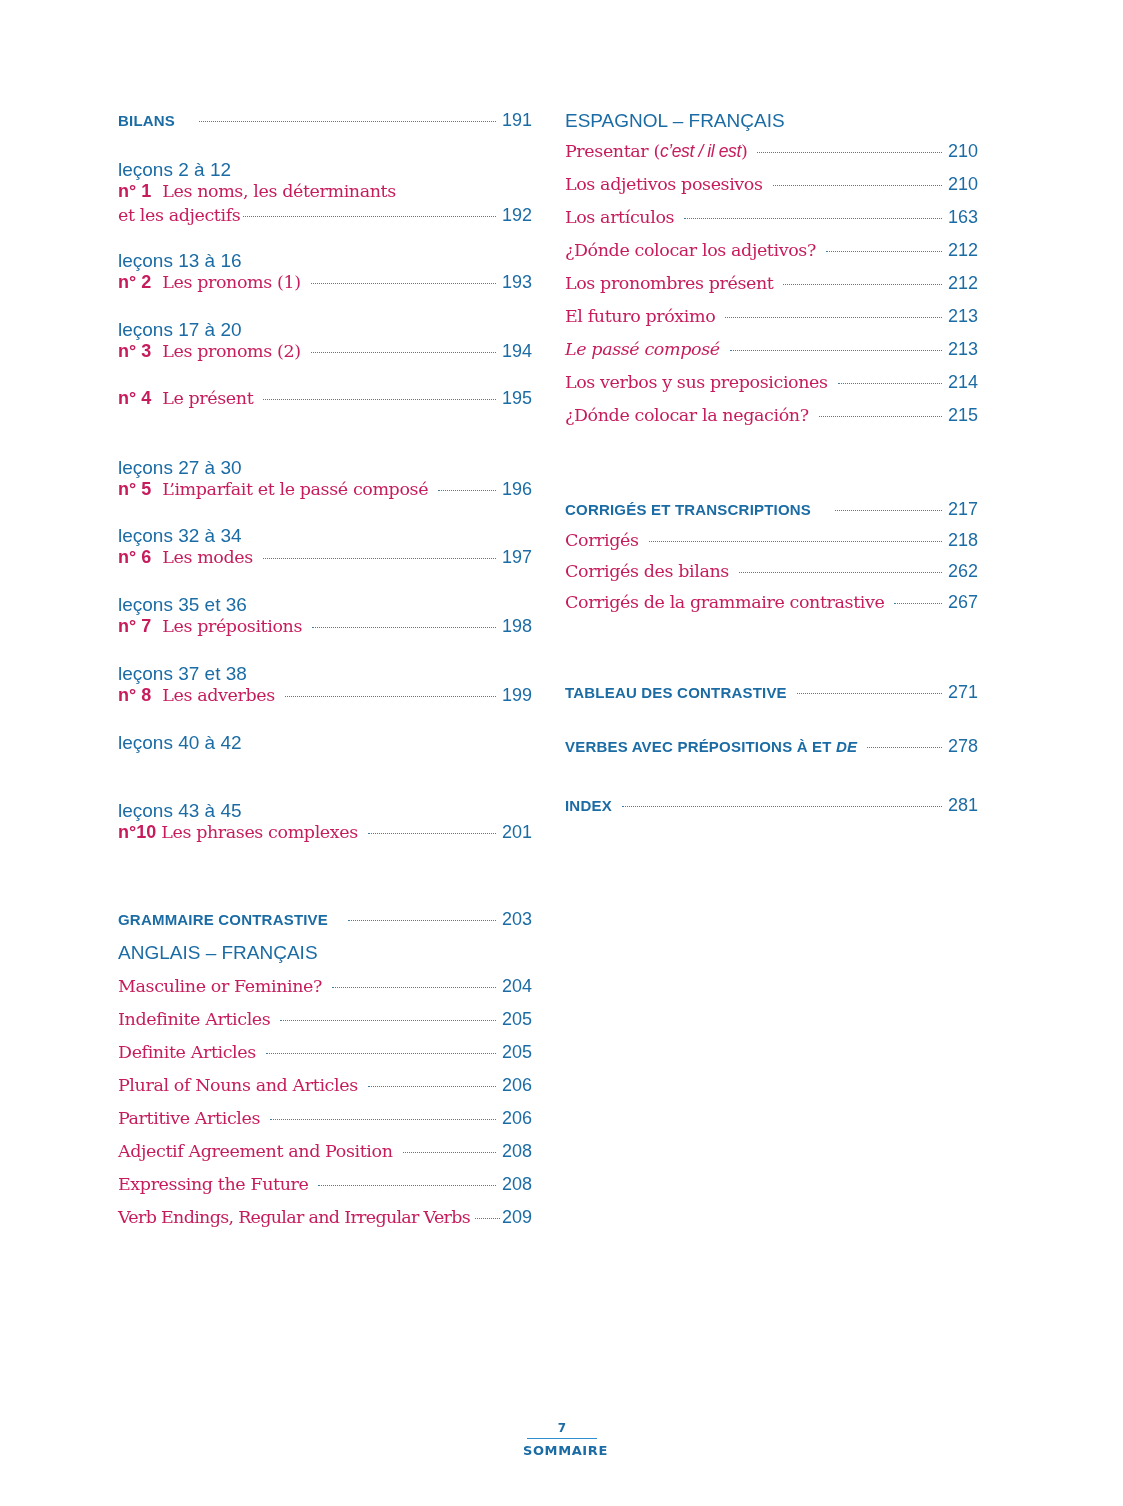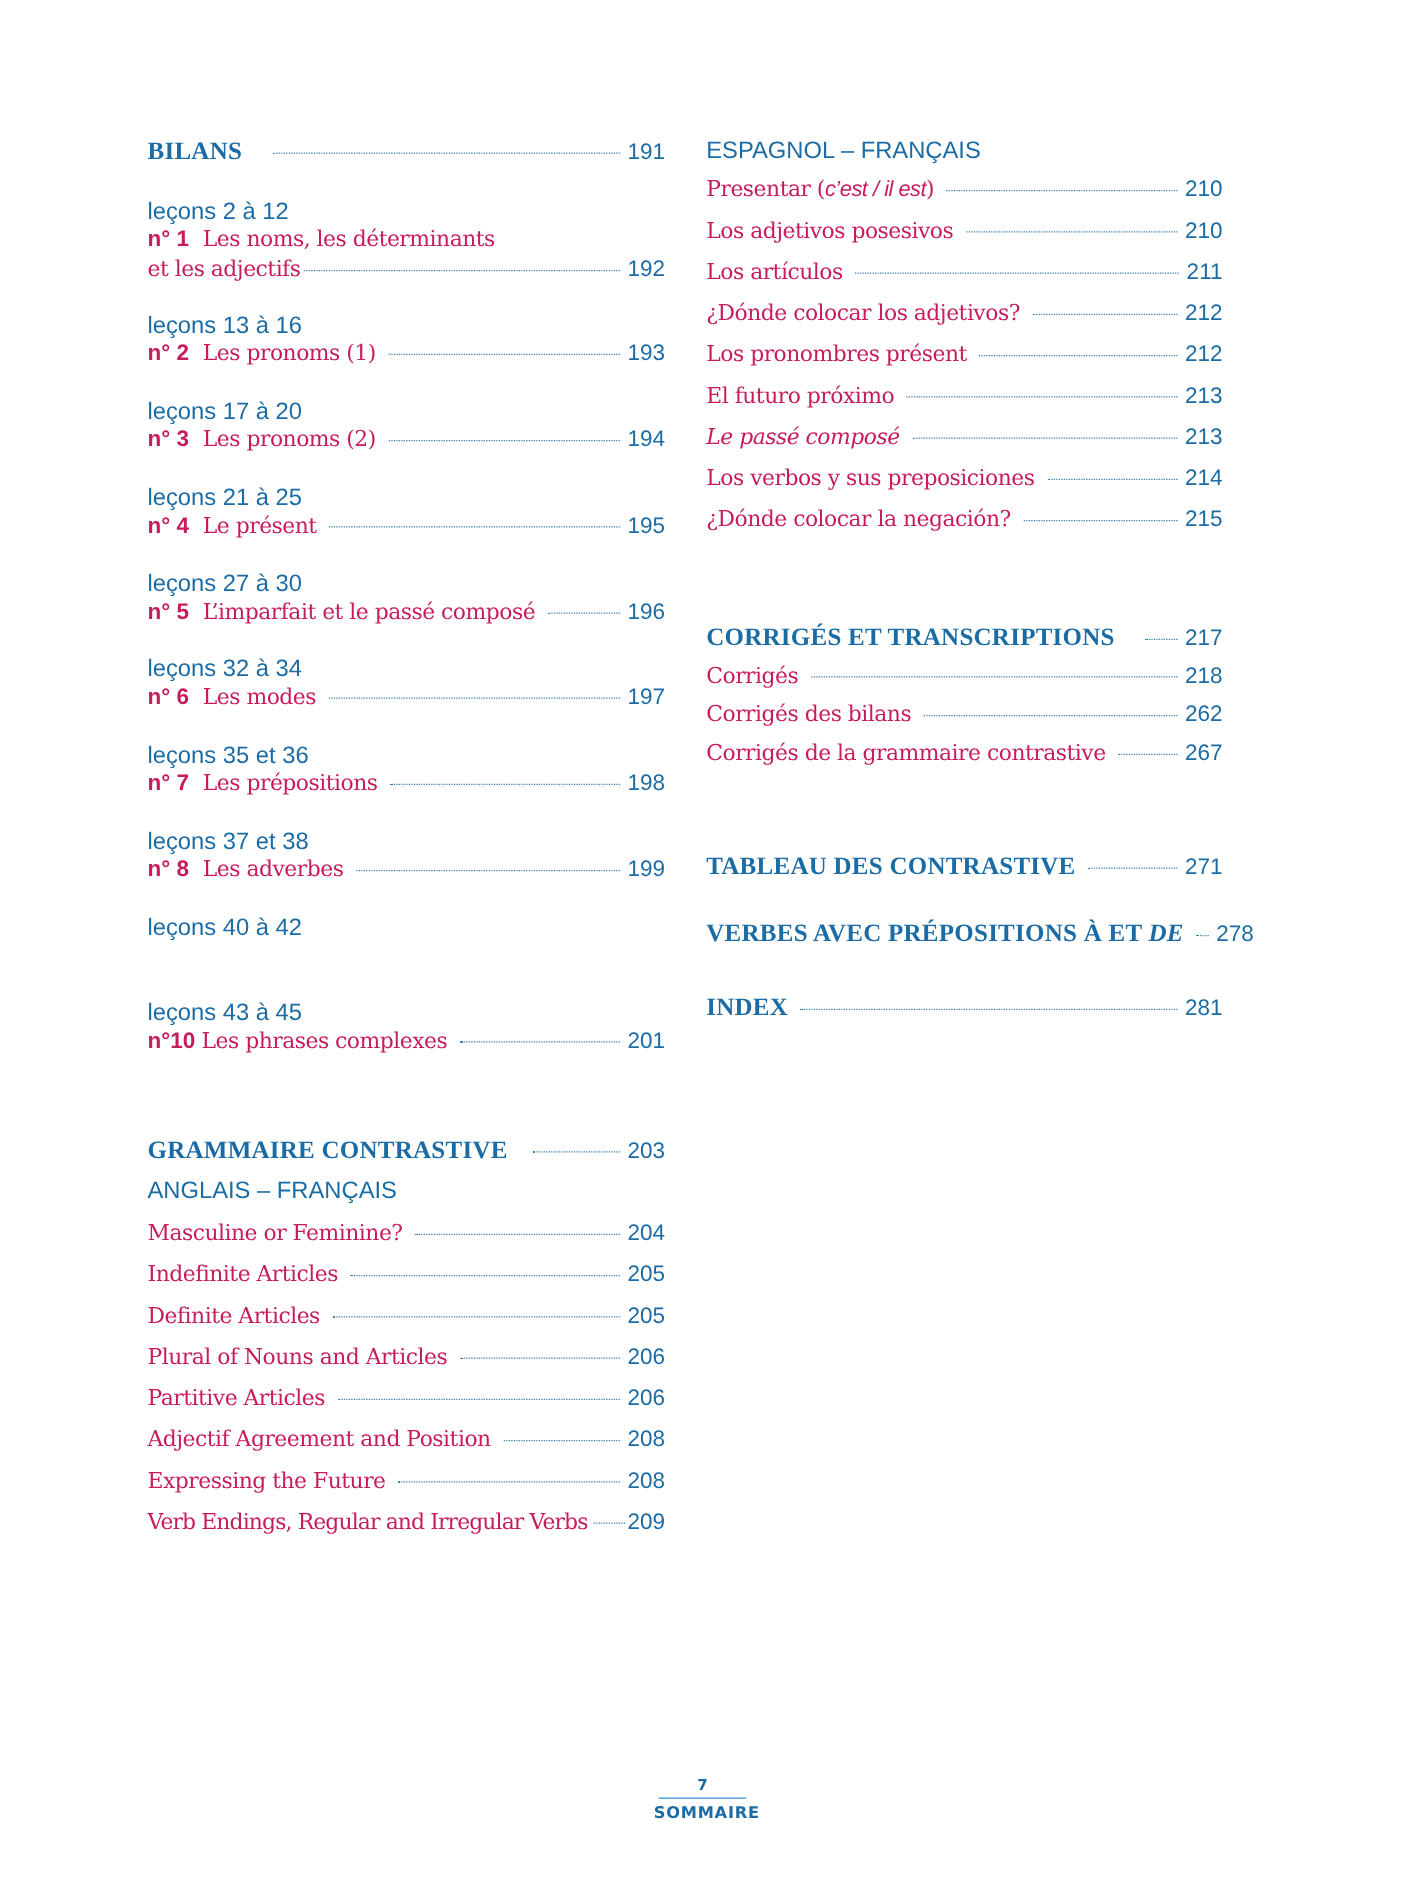--- a/index.html
+++ b/index.html
@@ -2,21 +2,21 @@
 <html><head>
 <meta charset="utf-8">
 <style>
   html, body { margin: 0; padding: 0; background: #ffffff; }
   body { width: 1123px; height: 1506px; position: relative; overflow: hidden; }
   .col { position: absolute; top: 0; }
   #col-left { left: 118px; width: 414px; }
   #col-right { left: 565px; width: 413px; }
   .blk { position: absolute; left: 0; right: 0; }
   .row { display: flex; align-items: baseline; white-space: nowrap; height: 33px; }
-  .title-bold { font-family: Liberation Serif, serif; font-weight: bold; font-size: 20px; color: #1b6ca5; letter-spacing: 0.2px; text-align: right; }
+  .title-bold { font-family: Liberation Sans, sans-serif; font-weight: bold; font-size: 15px; color: #1b6ca5; letter-spacing: 0.2px; text-align: right; }
   .lecons { font-family: "Liberation Sans", sans-serif; font-size: 19px; color: #1b6ca5; line-height: 22px; }
   .entry { font-family: "DejaVu Serif", serif; font-size: 17.5px; color: #c71c5c; letter-spacing: -0.4px; }
   .num { font-family: Liberation Sans, sans-serif; font-weight: bold; font-size: 18px; color: #c71c5c; margin-right: 11px; }
   .dots { flex: 1 1 auto; border-bottom: 1.5px dotted #3a7fb0; margin: 0 6px 0 10px; position: relative; top: -4px; min-width: 10px; }
   .dots.tight { margin-left: 3px; }
   .page { font-family: "Liberation Sans", sans-serif; font-size: 18px; color: #1b6ca5; }
   .it { font-style: italic; }
   .sub { font-family: "Liberation Sans", sans-serif; font-size: 19px; color: #1b6ca5; }
   #footer { position: absolute; left: 523px; top: 1420px; width: 78px; text-align: center; }
   #footer-num { font-family: "DejaVu Sans", sans-serif; font-weight: bold; font-size: 12px; color: #1b6ca5; line-height: 16px; }
@@ -63,21 +63,20 @@
     <div class="lecons">leçons 17 à 20</div>
     <div class="row" style="height:24px">
       <span class="num">n° 3</span>
       <span class="entry">Les pronoms (2)</span>
       <span class="dots"></span>
       <span class="page">194</span>
     </div>
   </div>
 
   <div class="blk" style="top:388px">
-    <div class="lecons">leçons 21 à 25</div>
     <div class="row" style="height:24px">
       <span class="num">n° 4</span>
       <span class="entry">Le présent</span>
       <span class="dots"></span>
       <span class="page">195</span>
     </div>
   </div>
 
   <div class="blk" style="top:457px">
     <div class="lecons">leçons 27 à 30</div>
@@ -197,21 +196,21 @@
       <span class="page">210</span>
     </div>
     <div class="row">
       <span class="entry">Los adjetivos posesivos</span>
       <span class="dots"></span>
       <span class="page">210</span>
     </div>
     <div class="row">
       <span class="entry">Los artículos</span>
       <span class="dots"></span>
-      <span class="page">211</span>
+      <span class="page">163</span>
     </div>
     <div class="row">
       <span class="entry">¿Dónde colocar los adjetivos?</span>
       <span class="dots"></span>
       <span class="page">212</span>
     </div>
     <div class="row">
       <span class="entry">Los pronombres présent</span>
       <span class="dots"></span>
       <span class="page">212</span>

